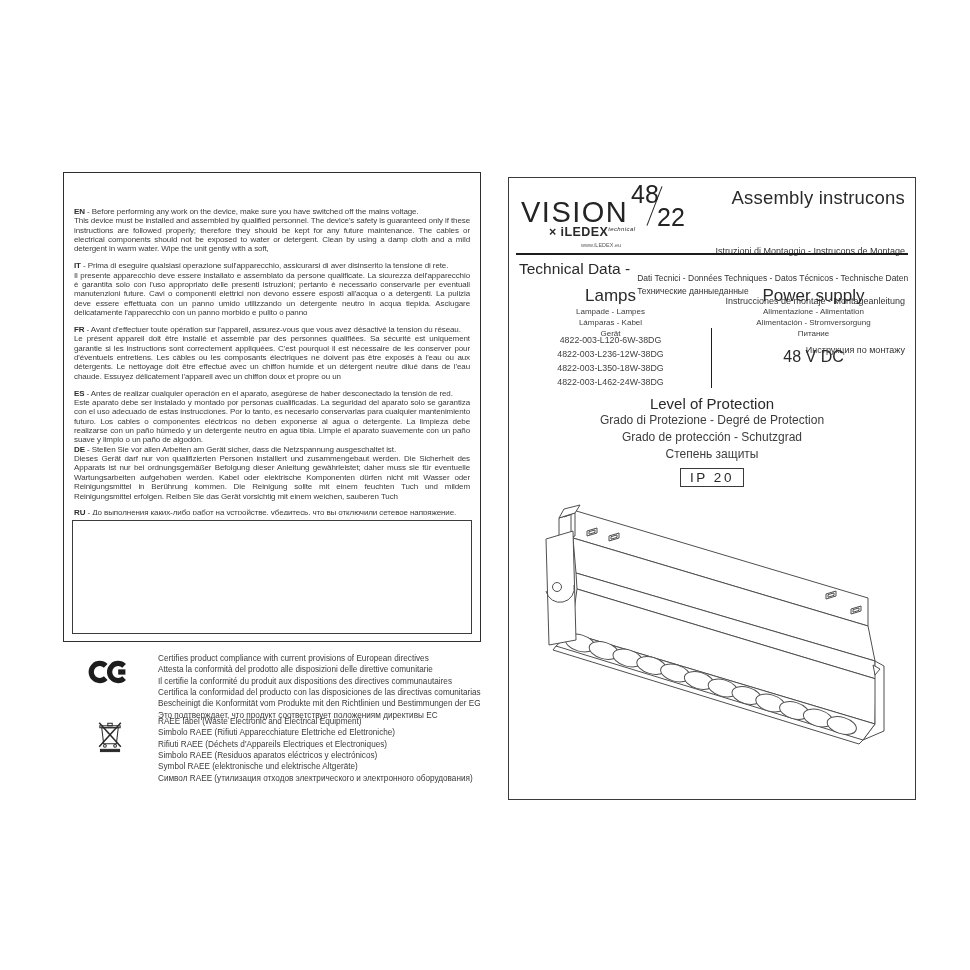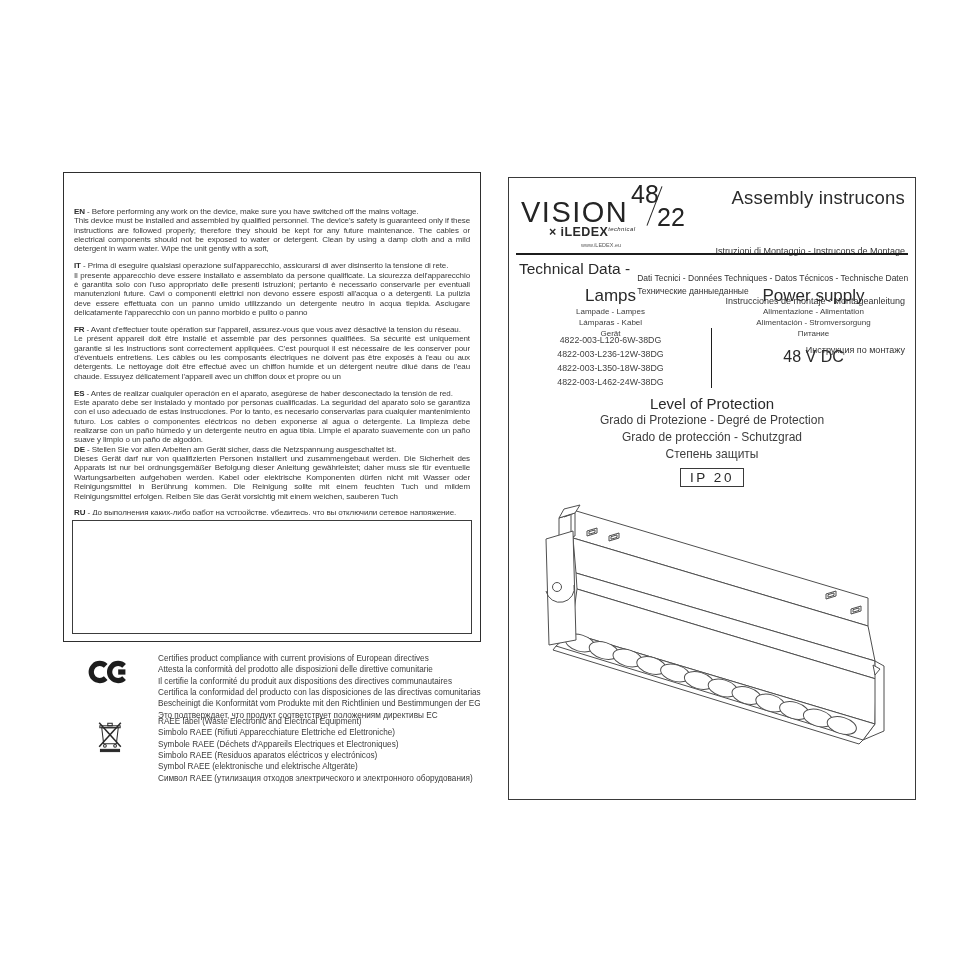--- a/index.html
+++ b/index.html
@@ -104,21 +104,21 @@
       <circle cx="30" cy="43.5" r="2.2"></circle>
       <line x1="5" y1="7" x2="39" y2="45" stroke-width="2.4"></line>
       <line x1="39" y1="7" x2="5" y2="45" stroke-width="2.4"></line>
       <rect x="7" y="49" width="30" height="3.5" fill="#2a2a2a"></rect>
     </svg>
   </div>
   <div class="cert-lines">
 
   <div>RAEE label (Waste Electronic and Electrical Equipment)</div>
       <div>Simbolo RAEE (Rifiuti Apparecchiature Elettriche ed Elettroniche)</div>
-      <div>Symbole RAEE (Déchets d'Appareils Electriques et Electroniques)</div>
+      <div>Rifiuti RAEE (Déchets d'Appareils Electriques et Electroniques)</div>
       <div>Simbolo RAEE (Residuos aparatos eléctricos y electrónicos)</div>
       <div>Symbol RAEE (elektronische und elektrische Altgeräte)</div>
       <div>Символ RAEE (утилизация отходов электрического и электронного оборудования)</div>
     </div>
 </div>
 
 <div class="assembly-box">
 
   <div class="logo">
     <span class="brand">VISION</span>

